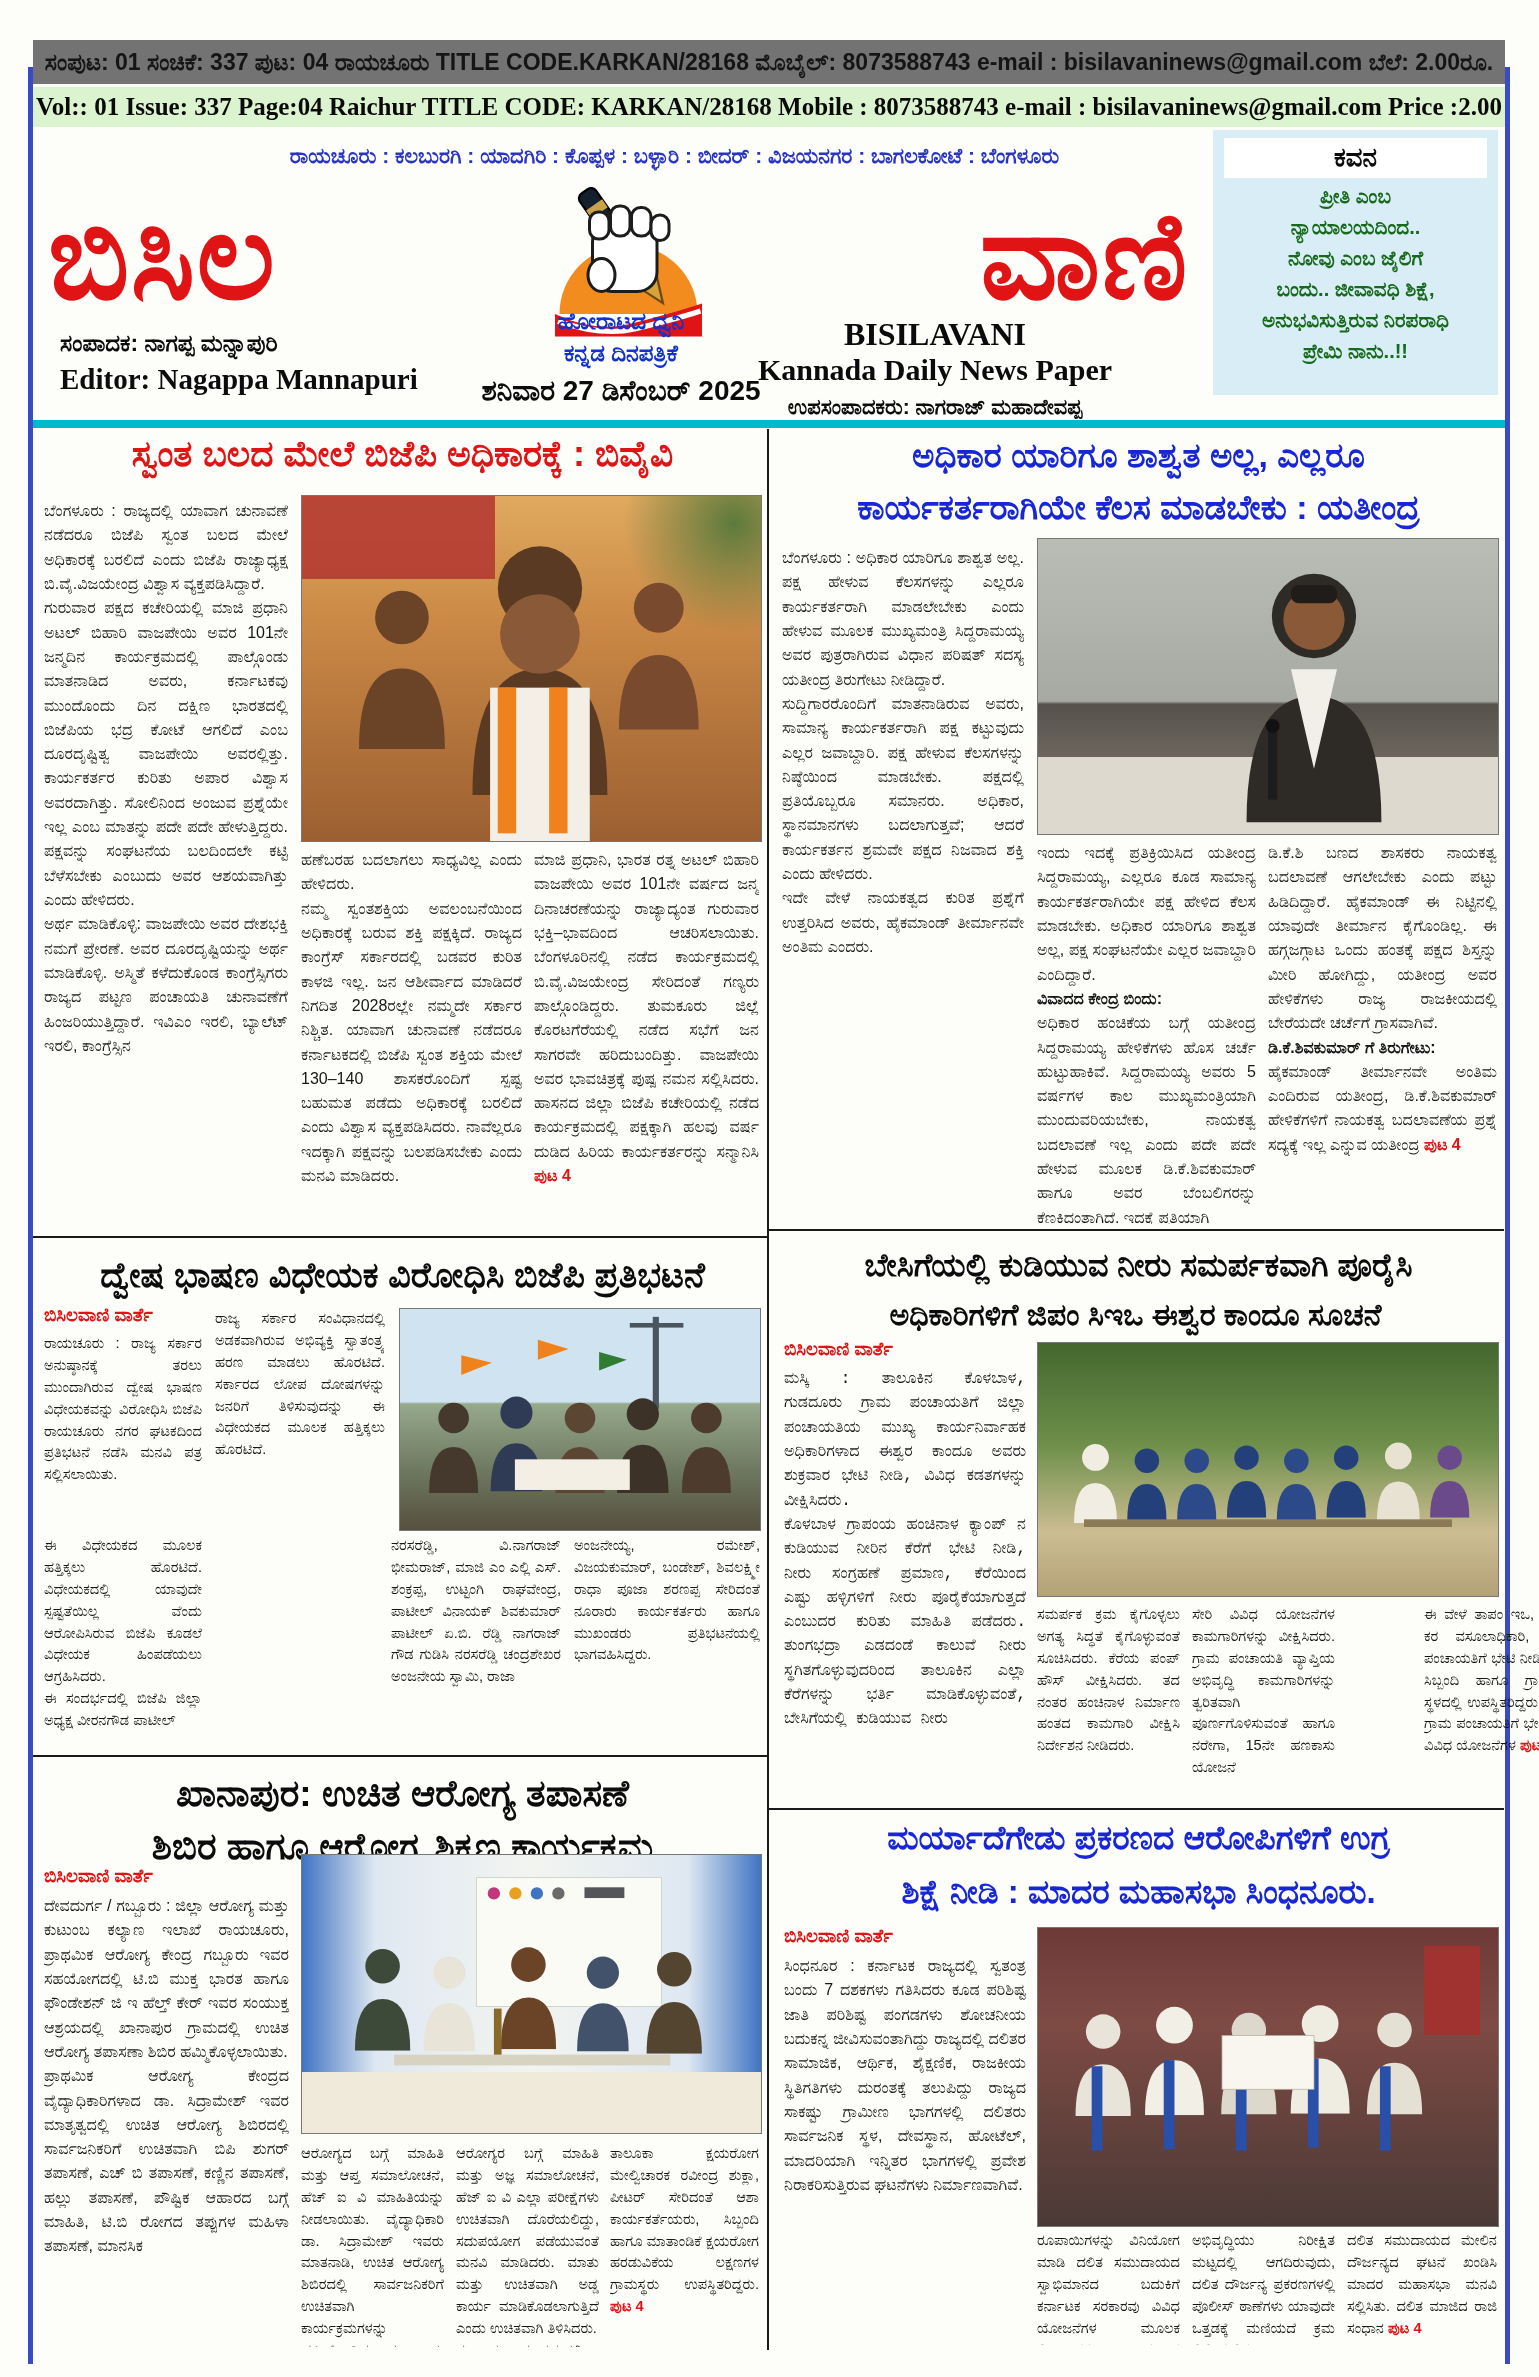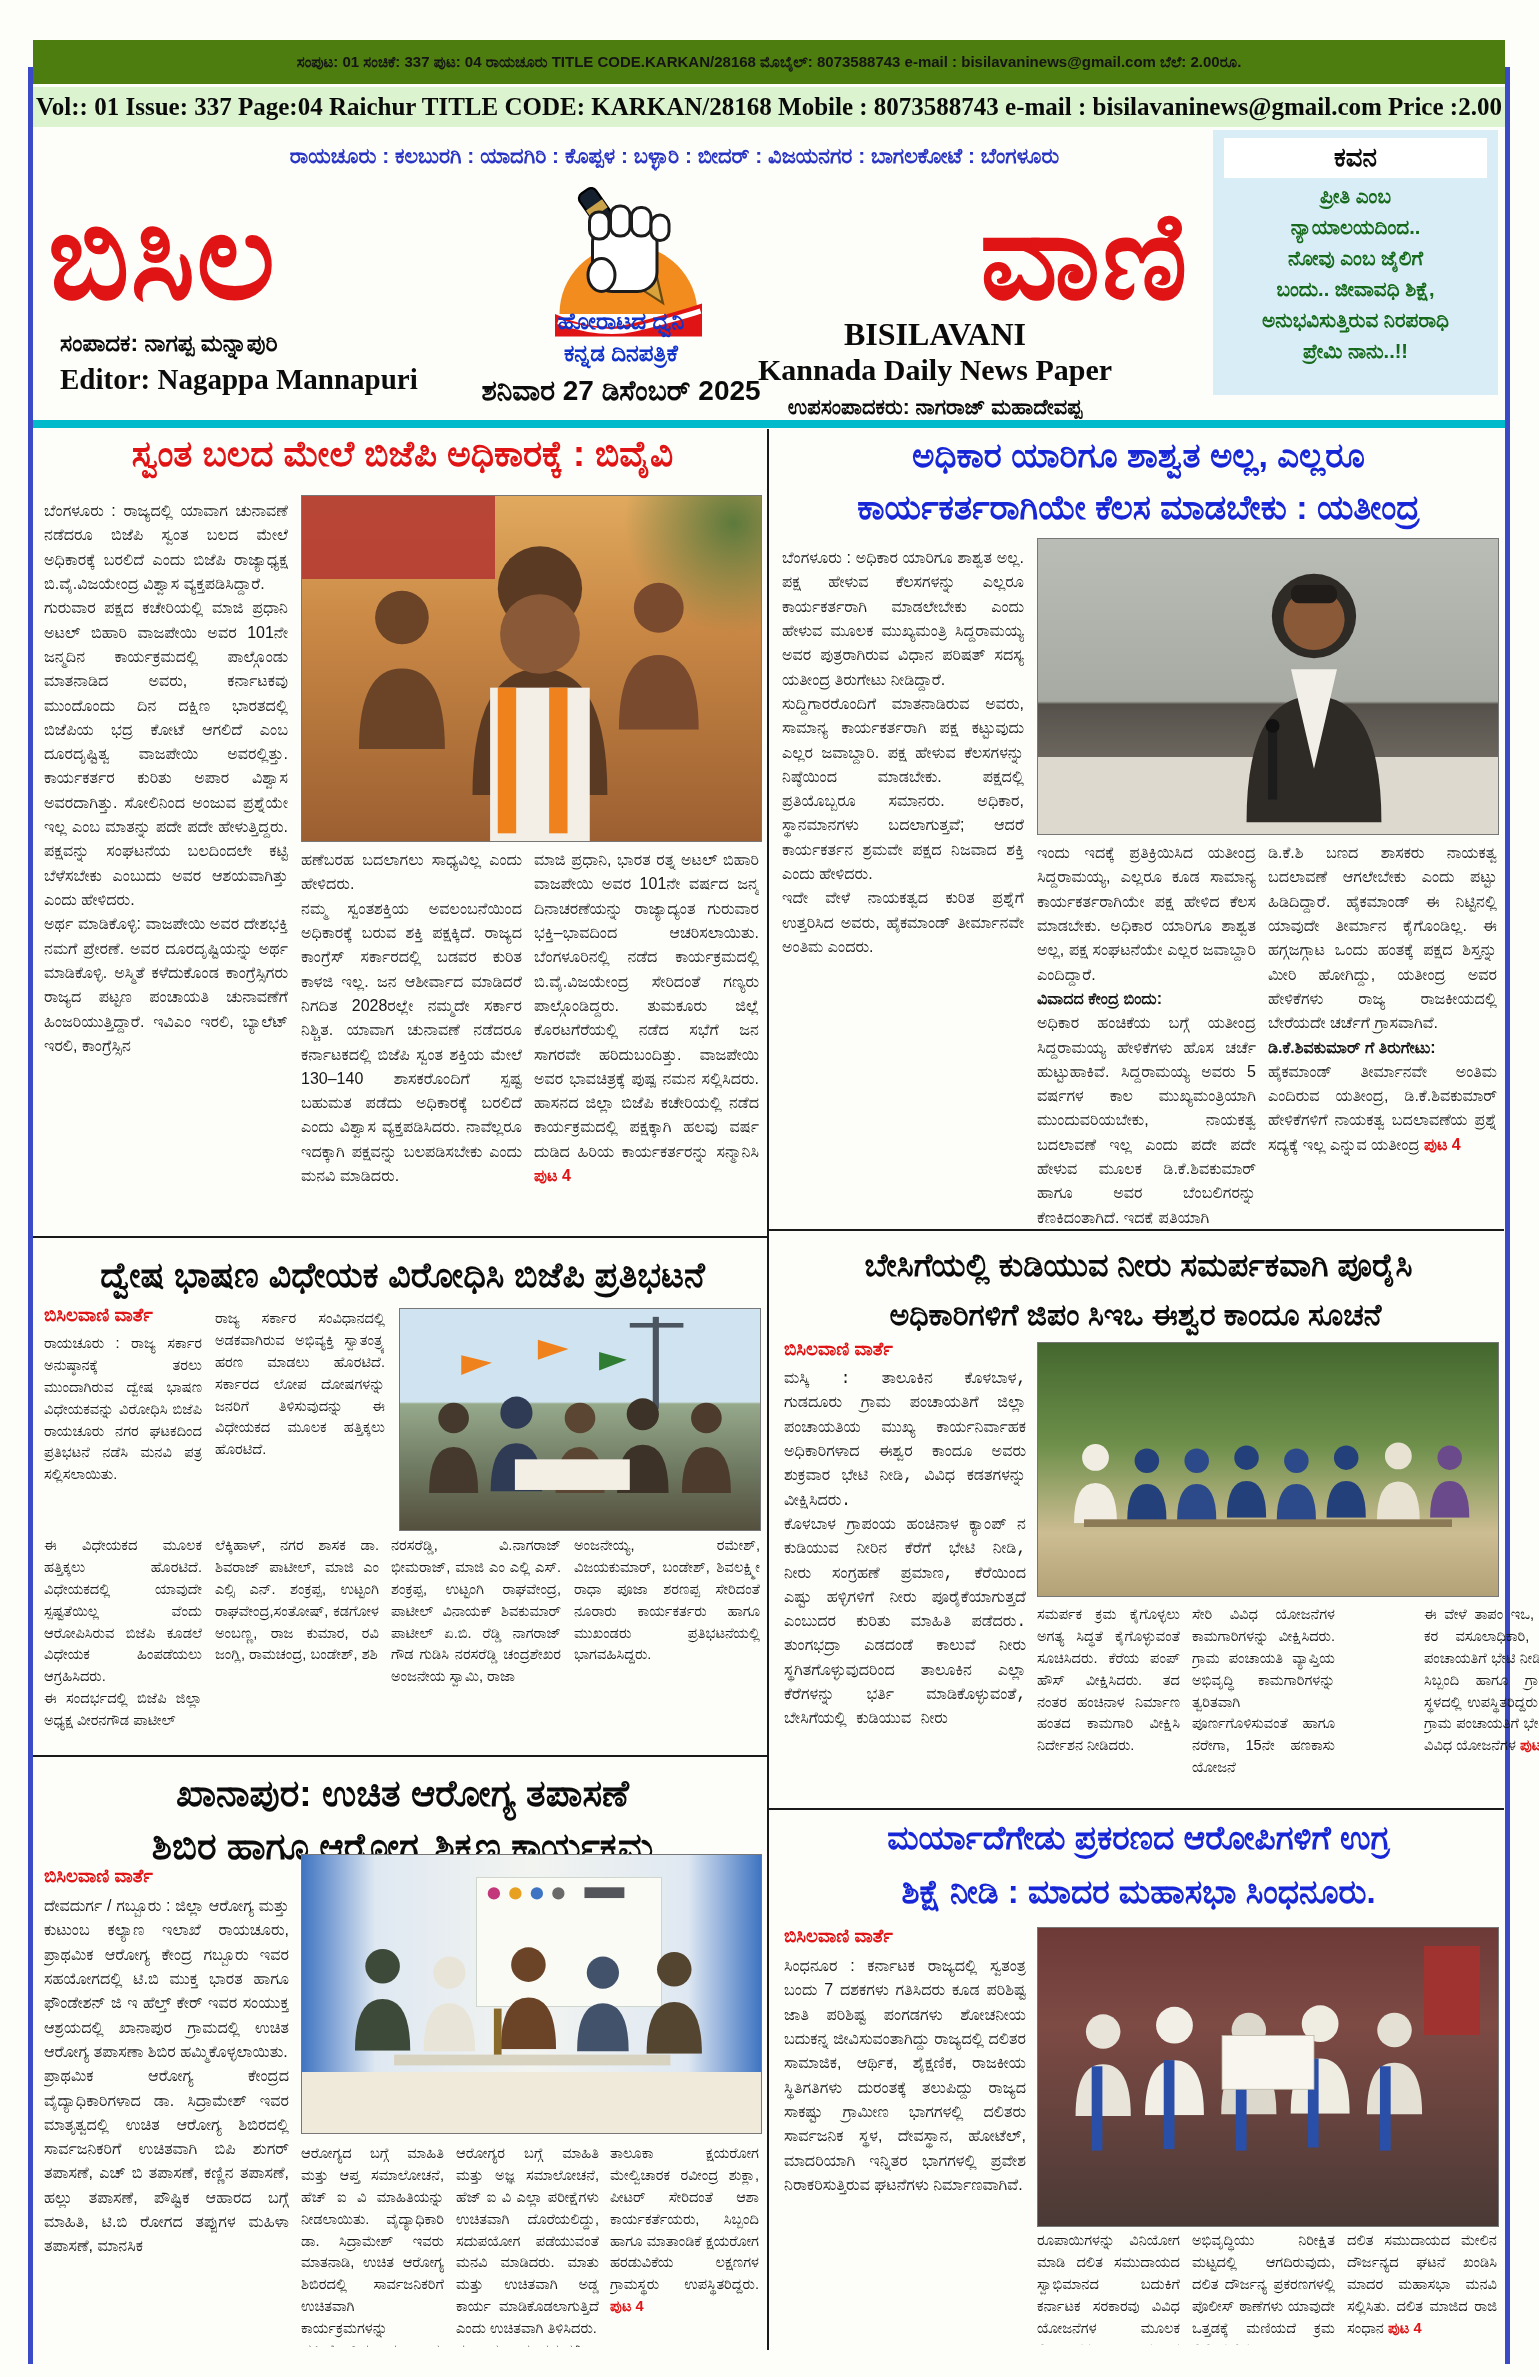--- a/index.html
+++ b/index.html
@@ -1,21 +1,21 @@
 <!DOCTYPE html>
 <html style="font-size:12.3px"><head>
 <meta charset="utf-8">
 <style>
   html,body{margin:0;padding:0;}
   body{width:1540px;height:2377px;position:relative;background:#fdfdfa;
        font-family:"Liberation Sans","DejaVu Sans",sans-serif;}
   .page{position:absolute;inset:0;overflow:hidden;}
   .edge{position:absolute;width:5.4px;background:#3b4bc8;}
-  .topbar{position:absolute;left:33px;top:40px;width:1472px;height:44px;background:#4d7c0f;
-          display:flex;align-items:center;justify-content:center;font-weight:bold;font-size:15px;color:#151515;}
+  .topbar{position:absolute;left:33px;top:40px;width:1472px;height:44px;background:#737373;
+          display:flex;align-items:center;justify-content:center;font-weight:bold;font-size:23px;color:#151515;}
   .infobar{position:absolute;left:33px;top:87px;width:1472px;height:40px;background:#dcf3cf;
            display:flex;align-items:center;justify-content:center;font-weight:bold;font-size:25px;color:#0a0a0a;
            font-family:"Liberation Serif","DejaVu Serif",serif;}
   .cities{position:absolute;left:153px;top:144px;width:1043px;text-align:center;
           color:#2a35c4;font-weight:bold;font-size:21px;}
   .logo-row{position:absolute;left:48px;top:175px;width:1141px;display:flex;align-items:center;justify-content:space-between;}
   .logo-text{font-size:121px;font-weight:800;color:#e01414;line-height:1;letter-spacing:1.5px;}
   .emblem{width:165px;height:173px;margin-top:-10.7px;}
   .editor-block{position:absolute;left:60px;top:330px;}
   .editor-kn{font-weight:bold;font-size:23px;color:#0c0c0c;}
@@ -214,23 +214,20 @@
   <div class="col col-sm" style="left:44px;top:1333px;width:158px;height:198px;">
     <span class="coltext">ರಾಯಚೂರು : ರಾಜ್ಯ ಸರ್ಕಾರ ಅನುಷ್ಠಾನಕ್ಕೆ ತರಲು ಮುಂದಾಗಿರುವ ದ್ವೇಷ ಭಾಷಣ ವಿಧೇಯಕವನ್ನು ವಿರೋಧಿಸಿ ಬಿಜೆಪಿ ರಾಯಚೂರು ನಗರ ಘಟಕದಿಂದ ಪ್ರತಿಭಟನೆ ನಡೆಸಿ ಮನವಿ ಪತ್ರ ಸಲ್ಲಿಸಲಾಯಿತು.</span>
   </div>
   <div class="col col-sm" style="left:215px;top:1308px;width:170px;height:222px;">
     <span class="coltext">ರಾಜ್ಯ ಸರ್ಕಾರ ಸಂವಿಧಾನದಲ್ಲಿ ಅಡಕವಾಗಿರುವ ಅಭಿವ್ಯಕ್ತಿ ಸ್ವಾತಂತ್ರ್ಯ ಹರಣ ಮಾಡಲು ಹೊರಟಿದೆ. ಸರ್ಕಾರದ ಲೋಪ ದೋಷಗಳನ್ನು ಜನರಿಗೆ ತಿಳಿಸುವುದನ್ನು ಈ ವಿಧೇಯಕದ ಮೂಲಕ ಹತ್ತಿಕ್ಕಲು ಹೊರಟಿದೆ.</span>
   </div>
   <div class="col col-sm" style="left:44px;top:1535px;width:158px;height:213px;">
     <span class="coltext">ಈ ವಿಧೇಯಕದ ಮೂಲಕ ಹತ್ತಿಕ್ಕಲು ಹೊರಟಿದೆ. ವಿಧೇಯಕದಲ್ಲಿ ಯಾವುದೇ ಸ್ಪಷ್ಟತೆಯಿಲ್ಲ ವೆಂದು ಆರೋಪಿಸಿರುವ ಬಿಜೆಪಿ ಕೂಡಲೆ ವಿಧೇಯಕ ಹಿಂಪಡೆಯಲು ಆಗ್ರಹಿಸಿದರು.
 ಈ ಸಂದರ್ಭದಲ್ಲಿ ಬಿಜೆಪಿ ಜಿಲ್ಲಾ ಅಧ್ಯಕ್ಷ ವೀರನಗೌಡ ಪಾಟೀಲ್</span>
   </div>
-  <div class="col col-sm" style="left:215px;top:1535px;width:164px;height:213px;">
-    <span class="coltext">ಲೆಕ್ಕಿಹಾಳ್, ನಗರ ಶಾಸಕ ಡಾ. ಶಿವರಾಜ್ ಪಾಟೀಲ್, ಮಾಜಿ ಎಂ ಎಲ್ಸಿ ಎನ್. ಶಂಕ್ರಪ್ಪ, ಉಟ್ಟಂಗಿ ರಾಘವೇಂದ್ರ,ಸಂತೋಷ್, ಕಡಗೋಳ ಅಂಬಣ್ಣ, ರಾಜ ಕುಮಾರ, ರವಿ ಜಂಗ್ಲಿ, ರಾಮಚಂದ್ರ, ಬಂಡೇಶ್, ಶಶಿ</span>
-  </div>
   <div class="col col-sm" style="left:391px;top:1535px;width:170px;height:213px;">
     <span class="coltext">ನರಸರೆಡ್ಡಿ, ವಿ.ನಾಗರಾಜ್ ಭೀಮರಾಜ್, ಮಾಜಿ ಎಂ ಎಲ್ಲಿ ಎಸ್. ಶಂಕ್ರಪ್ಪ, ಉಟ್ಟಂಗಿ ರಾಘವೇಂದ್ರ, ಪಾಟೀಲ್ ವಿನಾಯಕ್ ಶಿವಕುಮಾರ್ ಪಾಟೀಲ್ ಏ.ಬಿ. ರೆಡ್ಡಿ ನಾಗರಾಜ್ ಗೌಡ ಗುಡಿಸಿ ನರಸರೆಡ್ಡಿ ಚಂದ್ರಶೇಖರ ಅಂಜನೇಯ ಸ್ವಾಮಿ, ರಾಜಾ</span>
   </div>
   <div class="col col-sm" style="left:574px;top:1535px;width:186px;height:213px;">
     <span class="coltext">ಅಂಜನೇಯ್ಯ, ರಮೇಶ್, ವಿಜಯಕುಮಾರ್, ಬಂಡೇಶ್, ಶಿವಲಕ್ಷ್ಮೀ ರಾಧಾ ಪೂಜಾ ಶರಣಪ್ಪ ಸೇರಿದಂತೆ ನೂರಾರು ಕಾರ್ಯಕರ್ತರು ಹಾಗೂ ಮುಖಂಡರು ಪ್ರತಿಭಟನೆಯಲ್ಲಿ ಭಾಗವಹಿಸಿದ್ದರು.</span>
   </div>
 
   <div class="headline hl-black" style="left:778px;top:1236px;width:721px;font-size:32px;">ಬೇಸಿಗೆಯಲ್ಲಿ ಕುಡಿಯುವ ನೀರು ಸಮರ್ಪಕವಾಗಿ ಪೂರೈಸಿ</div>
   <div class="headline hl-black" style="left:775px;top:1287px;width:721px;font-size:30px;">ಅಧಿಕಾರಿಗಳಿಗೆ ಜಿಪಂ ಸಿಇಒ ಈಶ್ವರ ಕಾಂದೂ ಸೂಚನೆ</div>
   <div class="byline" style="left:784px;top:1338px;">ಬಿಸಿಲವಾಣಿ ವಾರ್ತೆ</div>

